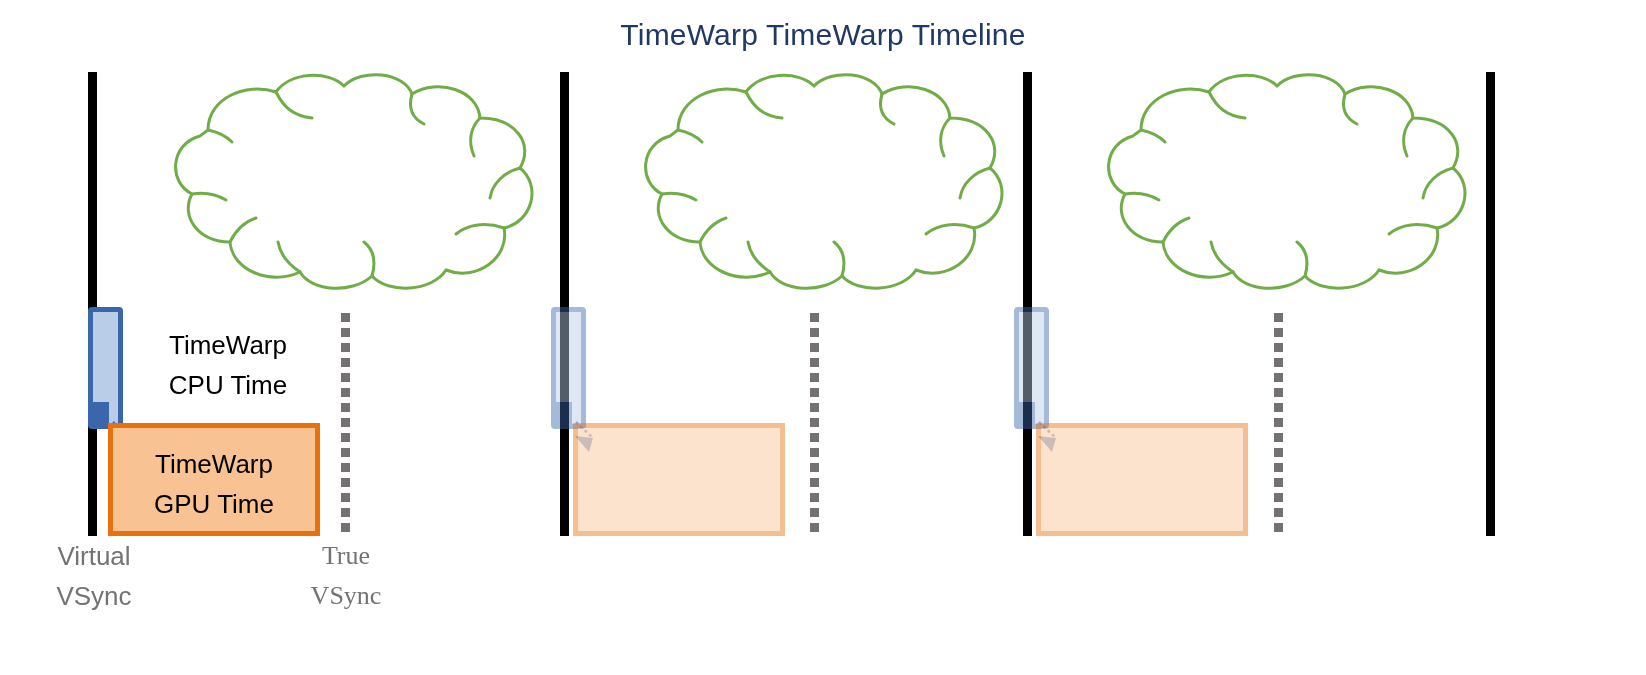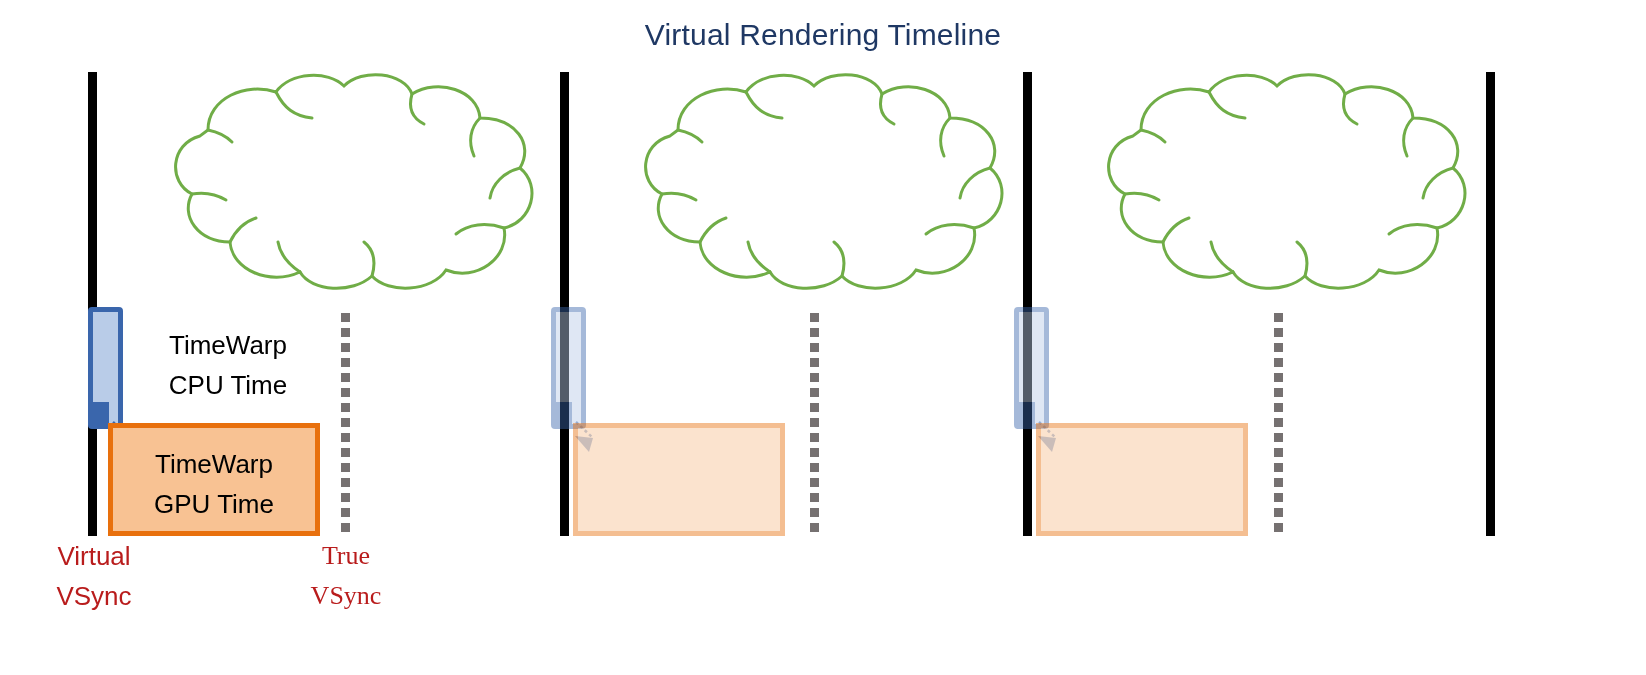--- a/index.html
+++ b/index.html
@@ -97,39 +97,39 @@
     position: absolute;
     left: 0;
     width: 9px;
     height: 9px;
     background: #767171;
   }
   .axis-caption {
     position: absolute;
     font-size: 26px;
     line-height: 40px;
-    color: #b91c1c;
+    color: #737373;
     white-space: pre-line;
     text-align: center;
     font-family: "Liberation Sans", sans-serif;
   }
   .connector {
     position: absolute;
     pointer-events: none;
   }
   .faded {
     opacity: 0.45;
   }
 </style>
 </head>
 <body>
 
 <div id="stage">
 
-  <div id="diagram-title">Virtual Rendering Timeline</div>
+  <div id="diagram-title">TimeWarp TimeWarp Timeline</div>
 
   <div>
 
     <div class="vsync-bar" style="left:88px; top:72px; height:464px;"></div>
 
     <div class="cloud-wrap" style="left:112px; top:70px; width:430px; height:220px;">
       <svg width="430" height="220" viewBox="0 0 430 220">
         <path d="M 96 60
                  C 96 28, 134 12, 164 22
                  C 178 2, 216 0, 232 16

